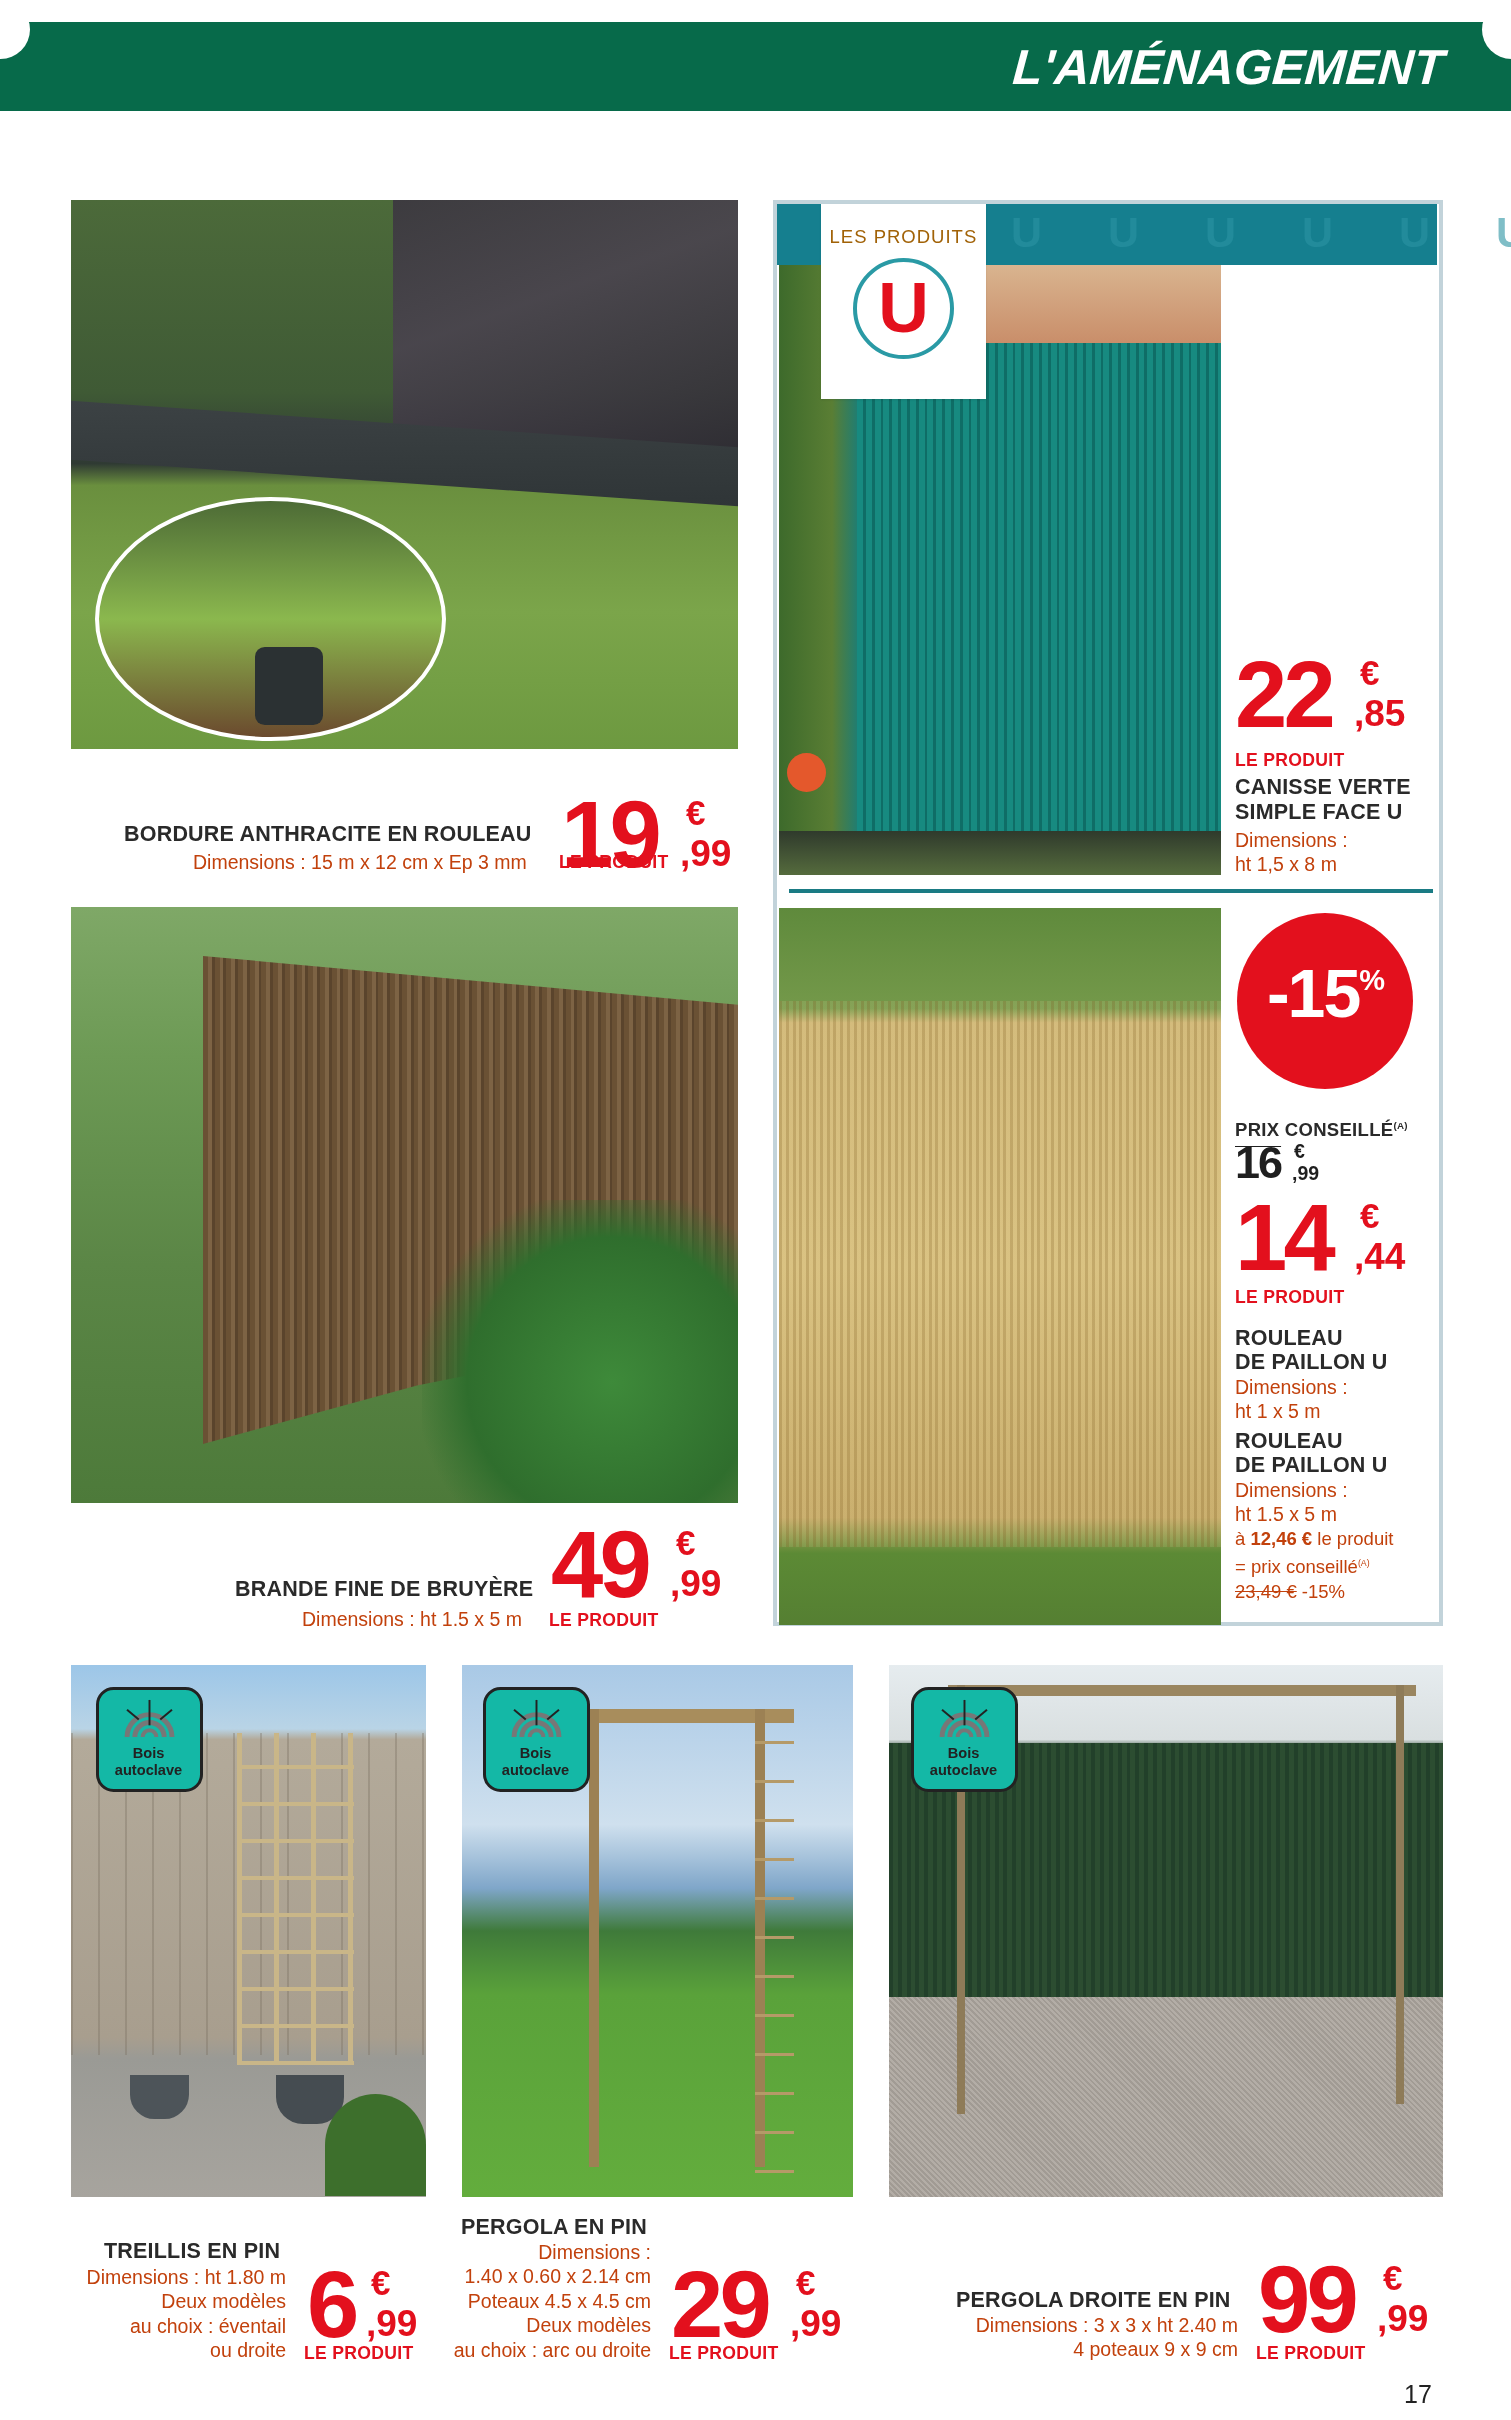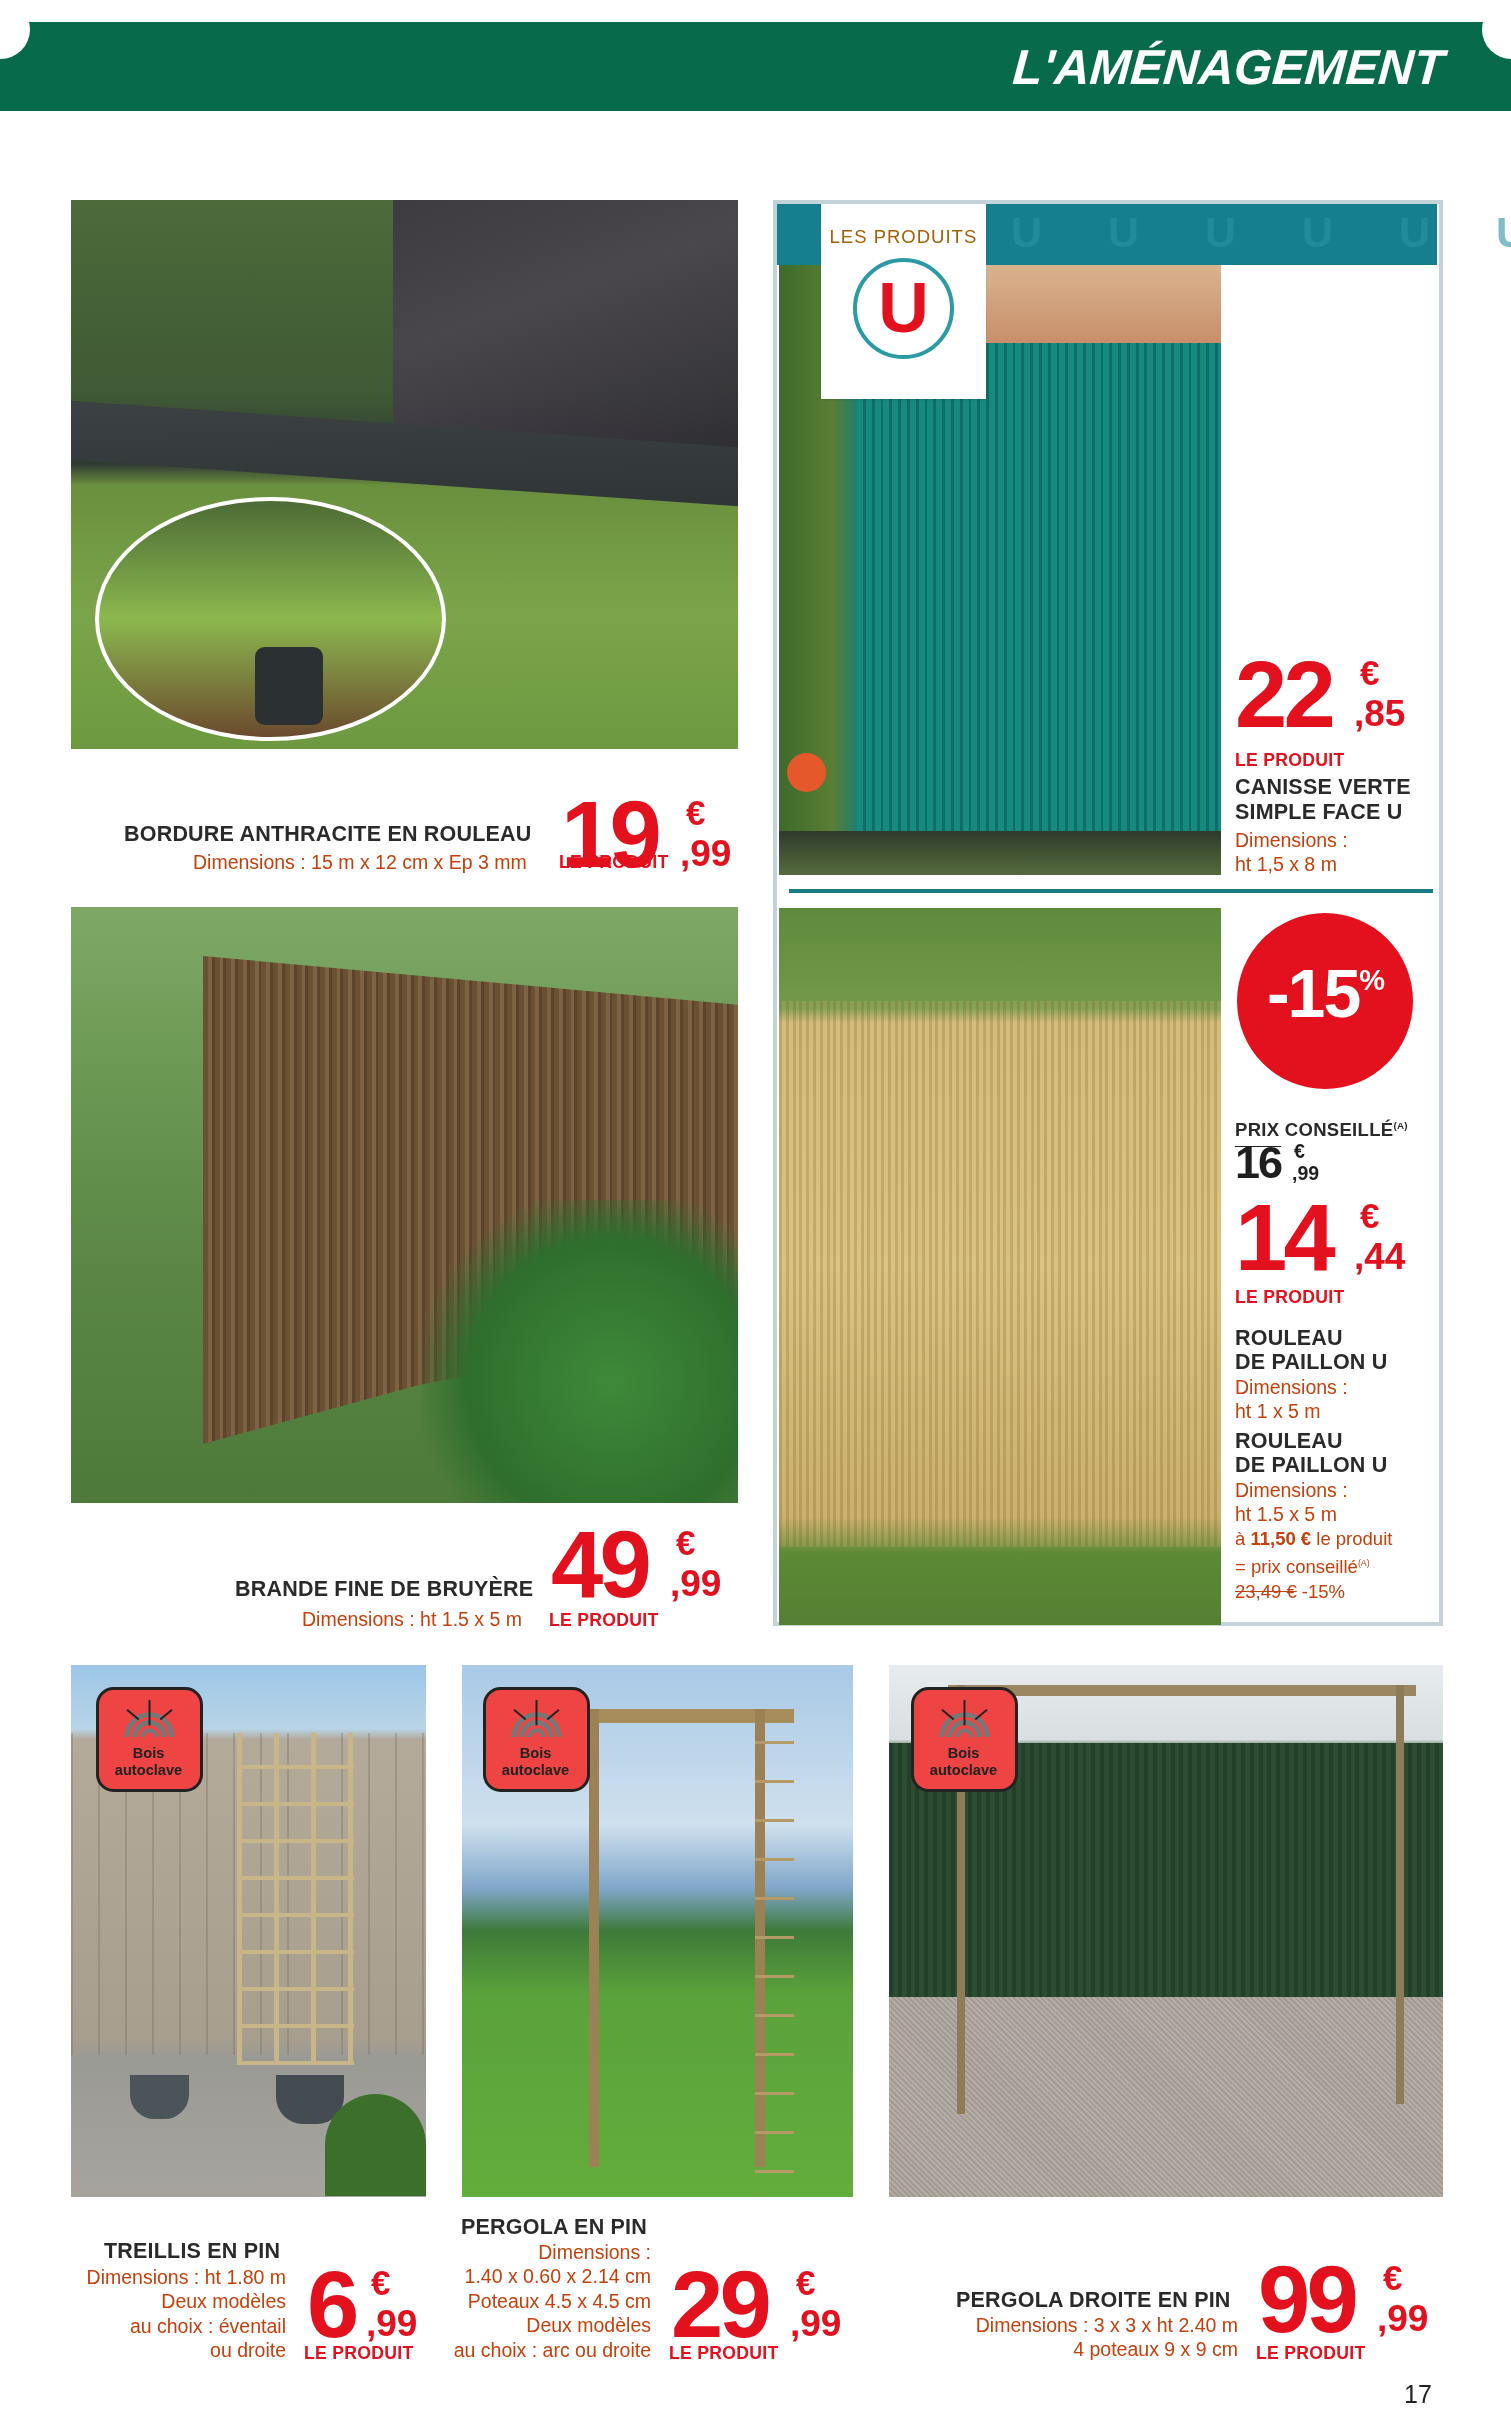--- a/index.html
+++ b/index.html
@@ -71,21 +71,21 @@
   .photo-pergola .ladder { left: 293px; top: 59px; width: 39px; height: 449px; background: repeating-linear-gradient(0deg,#b59a68 0 2.9px, rgba(0,0,0,0) 2.9px 39px); }
 
   .photo-pergola-droite { left: 889px; top: 1665px; width: 554px; height: 532px;
     background: linear-gradient(180deg,#e6ecef 0%, #d9dfe0 14%, #24402b 16%, #2a4a2e 52%, #b0aaa3 60%, #a9a39c 100%); }
   .photo-pergola-droite .hedge { left: 0; top: 78px; width: 554px; height: 254px; background: repeating-linear-gradient(90deg,#22402a 0 3.9px,#2c4d31 3.9px 8.8px); }
   .photo-pergola-droite .gravel { left: 0; top: 332px; width: 554px; height: 200px; background: repeating-linear-gradient(45deg,#b3ada6 0 2px,#a19b94 2px 3.9px); }
   .photo-pergola-droite .beam { left: 59px; top: 19.5px; width: 468px; height: 11.7px; background: #9a8660; }
   .pdpost { width: 7.8px; background: #8e7b58; }
 
   
-  .bois-badge { width: 107px; height: 105px; background: #ef4444; border: 3.9px solid #222; border-radius: 17.6px; }
+  .bois-badge { width: 107px; height: 105px; background: #14b8a6; border: 3.9px solid #222; border-radius: 17.6px; }
   .bois-icon { left: 21.5px; top: 7.8px; width: 57px; height: 43px; }
   .bois-label { left: 0; top: 55px; width: 99px; text-align: center; font-size: 14.6px; line-height: 16.6px; color: #222; font-weight: bold; }
 
   
   .pname { font-weight: bold; font-size: 21.5px; color: #2a2a2a; letter-spacing: 0.2px; }
   .pdim { font-size: 19.5px; color: #c2410c; line-height: 24.4px; }
   .le-produit { font-weight: bold; font-size: 17.6px; color: #e3101d; letter-spacing: 0.3px; }
   .price { color: #e3101d; font-weight: bold; white-space: nowrap; }
   .price .int { font-size: 94px; line-height: 88px; letter-spacing: -3.9px; display: inline-block; vertical-align: top; }
   .price .euro { position: absolute; font-size: 35px; line-height: 35px; }
@@ -191,21 +191,21 @@
   <div class="abs" style="left:458px; top:1225px; width:205px;">
     <div class="pname" style="line-height:24.4px;">
       <div>ROULEAU</div>
       <div>DE PAILLON U</div>
     </div>
     <div class="pdim">
       <div>Dimensions :</div>
       <div>ht 1.5 x 5 m</div>
     </div>
     <div class="pdim" style="font-size:18.5px;">
-      <span>à </span><b>11,50 €</b><span> le produit</span>
+      <span>à </span><b>12,46 €</b><span> le produit</span>
     </div>
     <div class="pdim" style="font-size:18.5px;">
       <span>= prix conseillé</span><sup style="font-size:8.8px">(A)</sup>
     </div>
     <div class="pdim" style="font-size:18.5px;">
       <span class="strike">23,49 €</span><span> -15%</span>
     </div>
   </div>
 </div>
 

